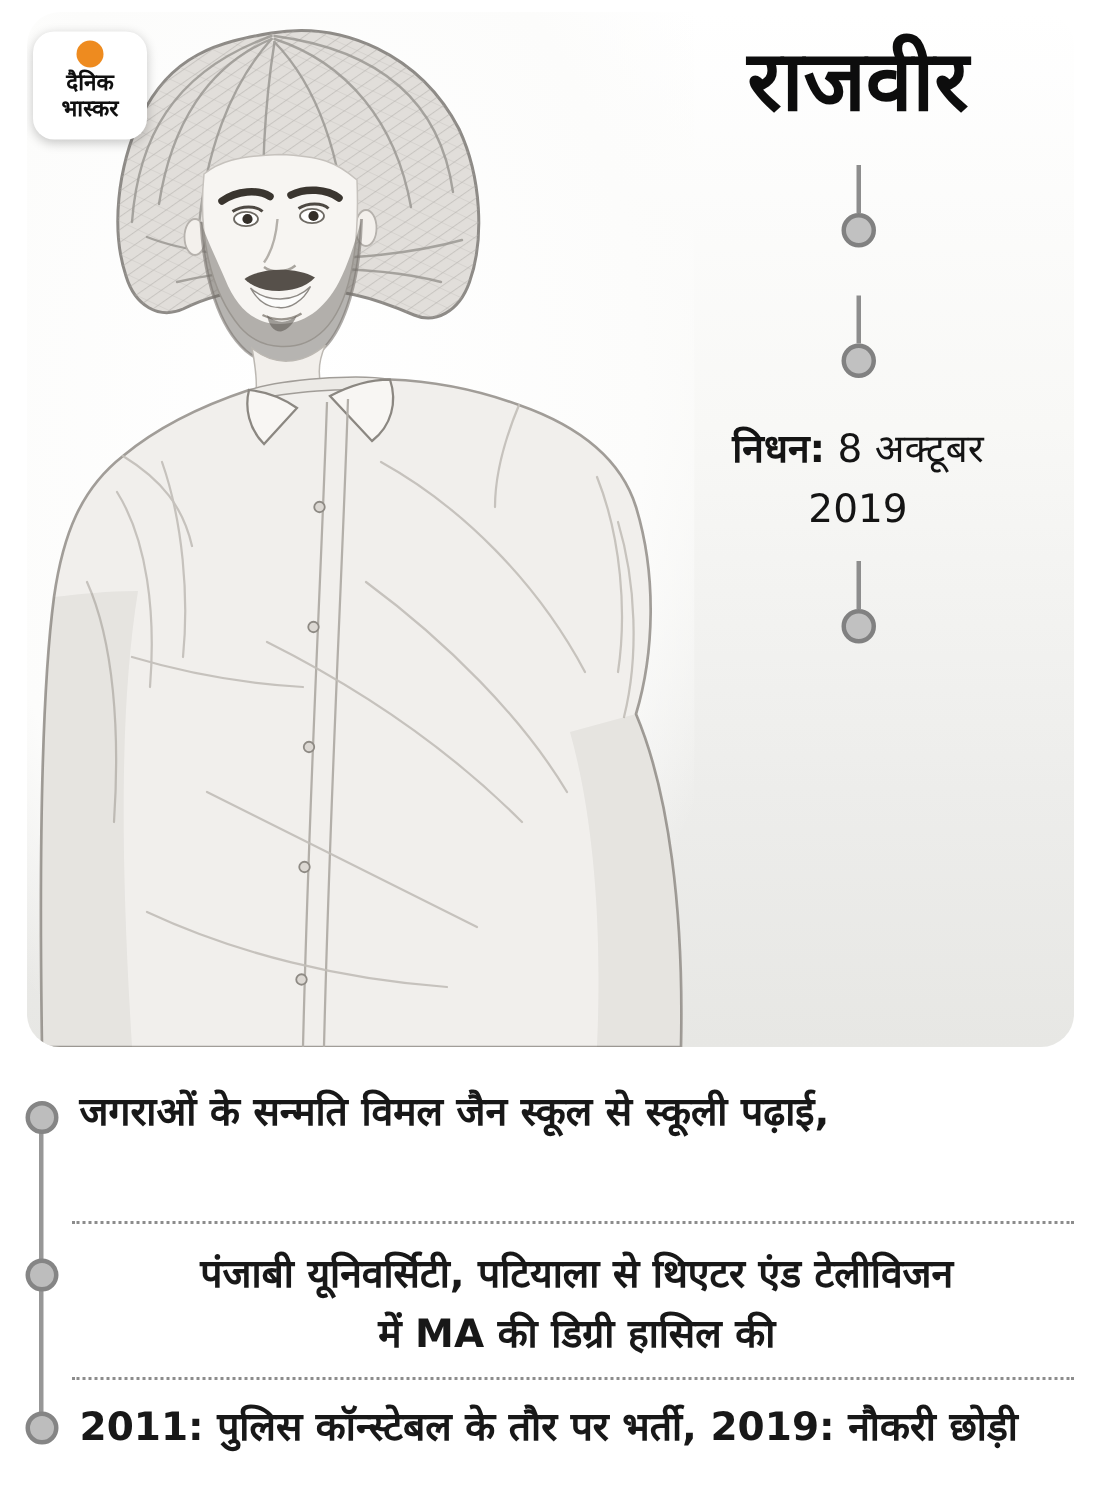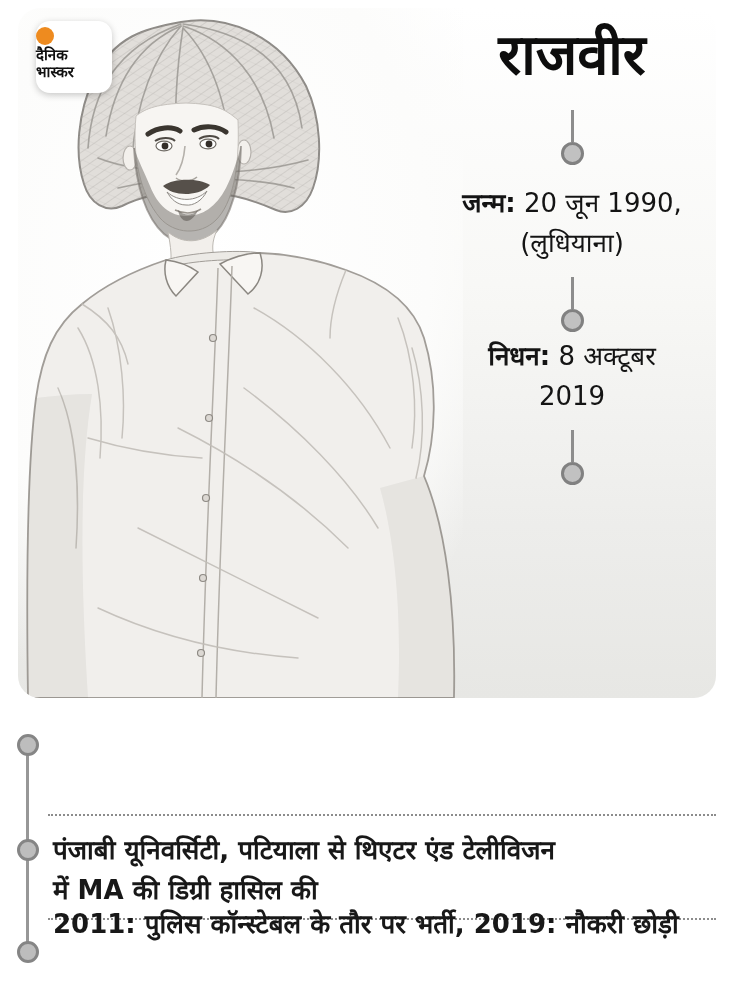--- a/index.html
+++ b/index.html
@@ -16,25 +16,25 @@
   .card {
     position:absolute; left:18px; top:8px;
     width:698px; height:690px;
     border-radius:22px;
     background:linear-gradient(180deg,#ffffff 0%,#f8f8f6 40%,#ededeb 75%,#e7e7e4 100%);
     overflow:hidden;
   }
   .portrait { position:absolute; left:0; top:0; }
 
   .logo {
-    position:absolute; left:18px; top:13px;
+    position:absolute; left:4px; top:13px;
     width:76px; height:72px;
     background:#ffffff; border-radius:14px;
     box-shadow:0 2px 7px rgba(0,0,0,.22);
-    display:flex; flex-direction:column; 
+    display:flex; flex-direction:column; align-items:center;
     padding-top:6px; box-sizing:border-box;
   }
   .logo-dot { width:18px; height:18px; border-radius:50%; background:#ee8b1f; margin-bottom:2px; }
   .logo-line { font-weight:bold; font-size:15px; line-height:17px; color:#101010; }
 
   .right-col {
     position:absolute; left:420px; top:0;
     width:268px; height:100%;
     display:flex; flex-direction:column; align-items:center;
   }
@@ -52,21 +52,21 @@
     background:#c1c1c1; border:3px solid #818181;
   }
   .conn-a { margin-top:14px; }
   .conn-b { margin-top:14px; }
   .conn-c { margin-top:14px; }
 
   .info { text-align:center; font-size:26px; line-height:40px; color:#141414; }
   .info .lbl { font-weight:bold; }
   .info div { white-space:nowrap; }
   .birth { margin-top:18px; }
-  .death { margin-top:4px; }
+  .death { margin-top:28px; }
   .prof  { margin-top:16px; }
 
   
   .rail {
     position:absolute; left:26px; top:745px;
     width:3px; height:207px; background:#979797;
   }
   .marker {
     position:absolute; left:17px;
     width:16px; height:16px; border-radius:50%;
@@ -74,22 +74,22 @@
   }
   .marker.m1 { top:734px; }
   .marker.m2 { top:839px; }
   .marker.m3 { top:941px; }
 
   .fact {
     position:absolute; left:53px; width:663px;
     font-size:26px; font-weight:bold; line-height:40px; color:#181818;
   }
   .fact.f1 { top:722px; }
-  .fact.f2 { top:830px; }
-  .fact.f3 { top:904px; white-space:nowrap; }
+  .fact.f2 { top:830px;text-align:center; }
+  .fact.f3 { top:932px; white-space:nowrap; }
 
   .divider {
     position:absolute; left:48px; width:668px; height:0;
     border-top:2.5px dotted #8c8c8c;
   }
   .divider.d1 { top:814px; }
   .divider.d2 { top:918px; }
 </style>
 </head>
 <body>
@@ -212,22 +212,20 @@
     <div class="title">
       <div>राजवीर</div>
     </div>
 
     <div class="connector conn-a">
       <div class="stem"></div>
       <div class="knob"></div>
     </div>
 
     <div class="info birth">
-      <div><span class="lbl">जन्म:</span> <span>20 जून 1990,</span></div>
-      <div>(लुधियाना)</div>
     </div>
 
     <div class="connector conn-b">
       <div class="stem"></div>
       <div class="knob"></div>
     </div>
 
     <div class="info death">
       <div><span class="lbl">निधन:</span> <span>8 अक्टूबर</span></div>
       <div>2019</div>
@@ -240,20 +238,21 @@
 
   </div>
 </div>
 
 <div class="rail"></div>
 <div class="marker m1"></div>
 <div class="marker m2"></div>
 <div class="marker m3"></div>
 
 <div class="fact f1">
+  <div>जगराओं के सन्मति विमल जैन स्कूल से स्कूली पढ़ाई,</div>
 </div>
 
 <div class="divider d1"></div>
 
 <div class="fact f2">
   <div>पंजाबी यूनिवर्सिटी, पटियाला से थिएटर एंड टेलीविजन</div>
   <div>में MA की डिग्री हासिल की</div>
 </div>
 
 <div class="divider d2"></div>

